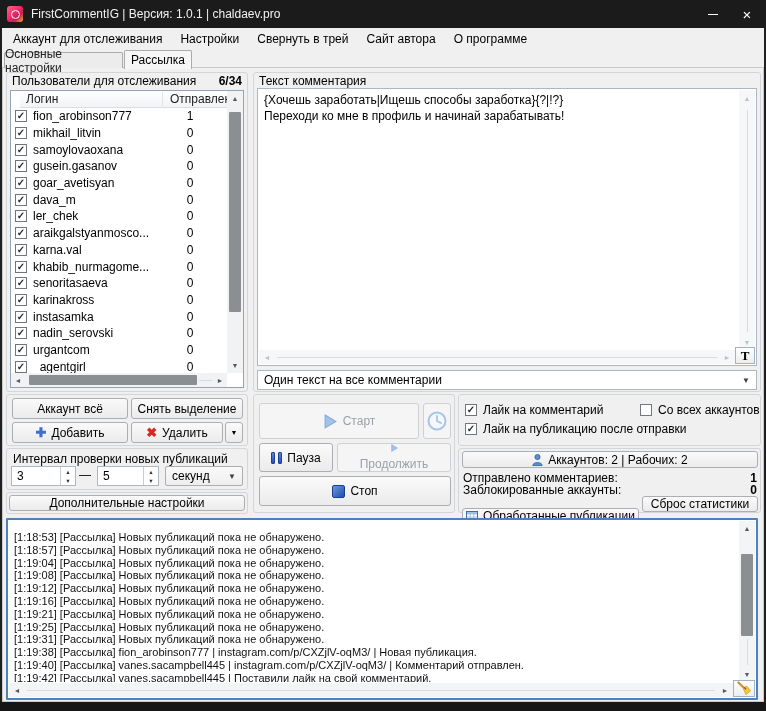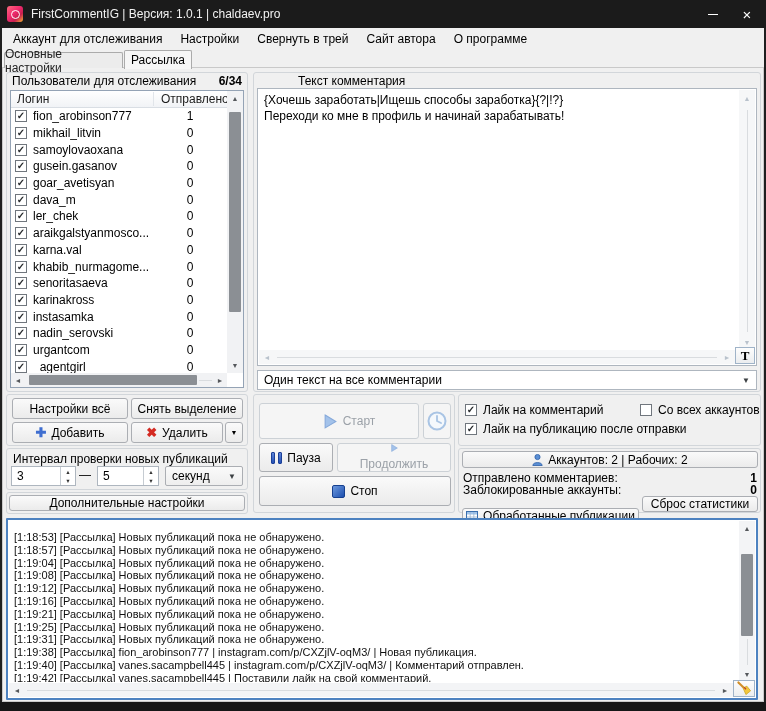--- a/index.html
+++ b/index.html
@@ -45,21 +45,21 @@
   .btn { display:flex; align-items:center; justify-content:center; gap:5px;
          background:linear-gradient(#fafafa,#ebebeb); border:1px solid #abaeb3;
          border-radius:3px; font-size:12px; color:#000; cursor:default; position:absolute; }
   .btn.disabled { background:#f5f5f5; border-color:#ccd1d6; color:#9ba1a8; }
 
   
   .caption-row { position:absolute; left:12px; top:74px; width:230px; display:flex;
                  justify-content:space-between; }
   .counter { font-weight:bold; }
   .listbox { position:absolute; left:10px; top:90px; width:234px; height:298px;
-             background:#ffffff; border:1px solid #94a3b5; }
+             background:#ffffff; border:1px solid #94a3b5;padding-left:9px; }
   .list-header { position:relative; height:17px; background:linear-gradient(#ffffff,#f1f3f6);
                  border-bottom:1px solid #d9dee4; font-size:12px; color:#1c1c1c; }
   .list-header .h1 { position:absolute; left:6px; top:1px; }
   .list-header .hdiv { position:absolute; left:142px; top:1px; width:1px; height:14px; background:#e1e5ea; }
   .list-header .h2 { position:absolute; left:150px; top:1px; }
   .list-rows { position:absolute; left:0; top:17px; width:216px; height:266px; overflow:hidden; }
   .urow { position:relative; height:16.7px; display:flex; align-items:center; }
   .cb { width:12px; height:12px; background:#fff; border:1px solid #70767d; display:inline-flex;
         align-items:center; justify-content:center; font-size:10px; line-height:1;
         font-weight:bold; color:#26292c; flex:none; }
@@ -260,21 +260,21 @@
 
     <div class="sb-h" style="left:0; bottom:0; width:216px;">
       <div class="sb-arrow" style="left:0; top:0; width:14px; height:14px;">◄</div>
       <div class="sb-thumb" style="left:18px; top:2px; width:168px; height:10px;"></div>
       <div class="sb-line" style="left:188px; top:7px; width:13px; height:1px;"></div>
       <div class="sb-arrow" style="right:0; top:0; width:14px; height:14px;">►</div>
     </div>
   </div>
 
   <div class="gbox" style="left:253px; top:72px; width:508px; height:320px;"></div>
-  <div style="position:absolute; left:259px; top:74px;margin-left:39px;">Текст комментария</div>
+  <div style="position:absolute; left:259px; top:74px;">Текст комментария</div>
   <div class="textarea">
     <div class="ta-text">
       <div>{Хочешь заработать|Ищешь способы заработка}{?|!?}</div>
       <div>Переходи ко мне в профиль и начинай зарабатывать!</div>
     </div>
     <div class="sb-v" style="right:1px; top:1px; height:260px; background:#f6f7f8;">
       <div class="sb-arrow lite" style="left:0; top:2px; width:16px; height:12px;">▲</div>
       <div class="sb-line" style="left:8px; top:20px; width:1px; height:222px;"></div>
       <div class="sb-arrow lite" style="left:0; bottom:2px; width:16px; height:12px;">▼</div>
     </div>
@@ -287,21 +287,21 @@
       <span>T</span>
     </div>
   </div>
   <div class="combo" style="left:257px; top:370px; width:500px; height:20px;">
     <span class="val">Один текст на все комментарии</span>
     <span class="arr">▼</span>
   </div>
 
   <div class="gbox" style="left:6px; top:394px; width:242px; height:52px;">
     <div class="btn" style="left:5px; top:3px; width:116px; height:21px;">
-      <span>Настройки всё</span>
+      <span>Аккаунт всё</span>
     </div>
     <div class="btn" style="left:124px; top:3px; width:112px; height:21px;">
       <span>Снять выделение</span>
     </div>
     <div class="btn" style="left:5px; top:27px; width:116px; height:21px;">
       <span style="color:#3f6ed0; font-weight:bold; font-size:13px;">✚</span>
       <span>Добавить</span>
     </div>
     <div class="btn" style="left:124px; top:27px; width:92px; height:21px;">
       <span style="color:#d42a22; font-weight:bold; font-size:13px;">✖</span>

